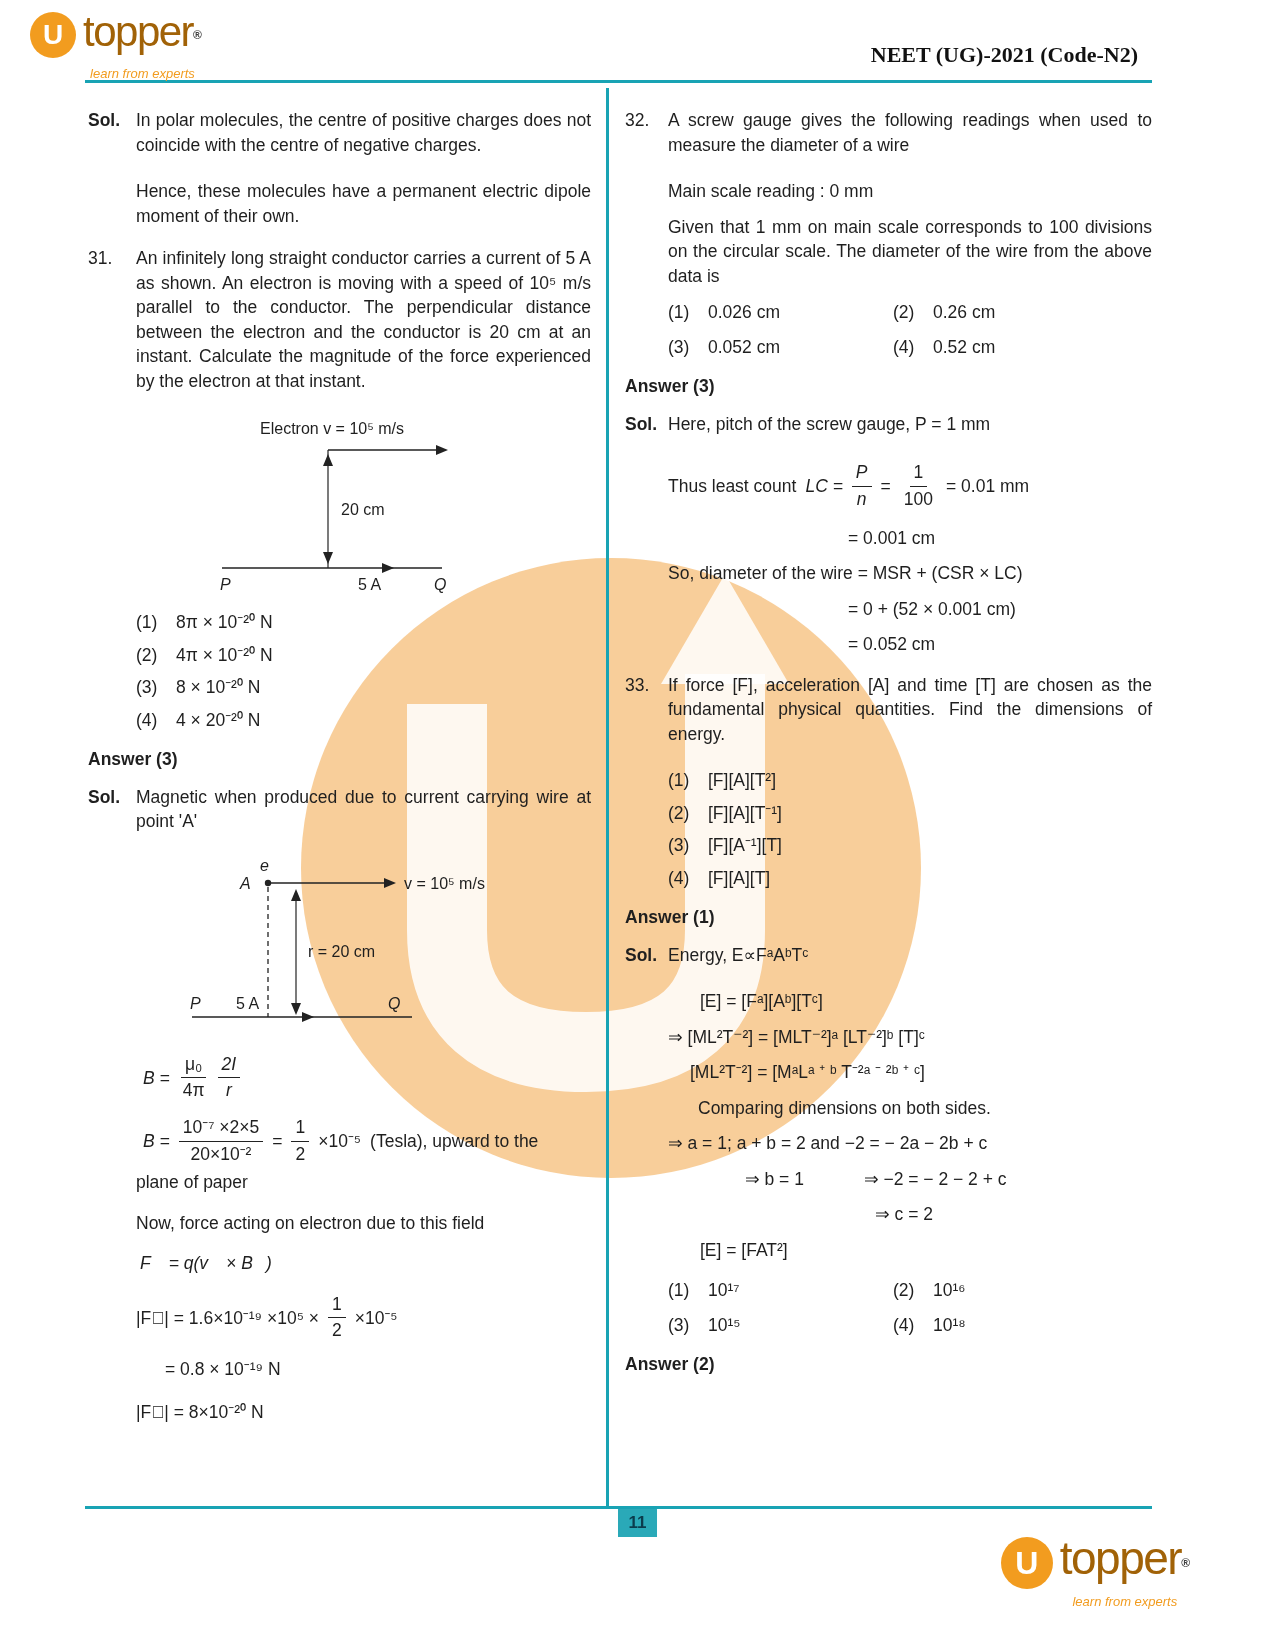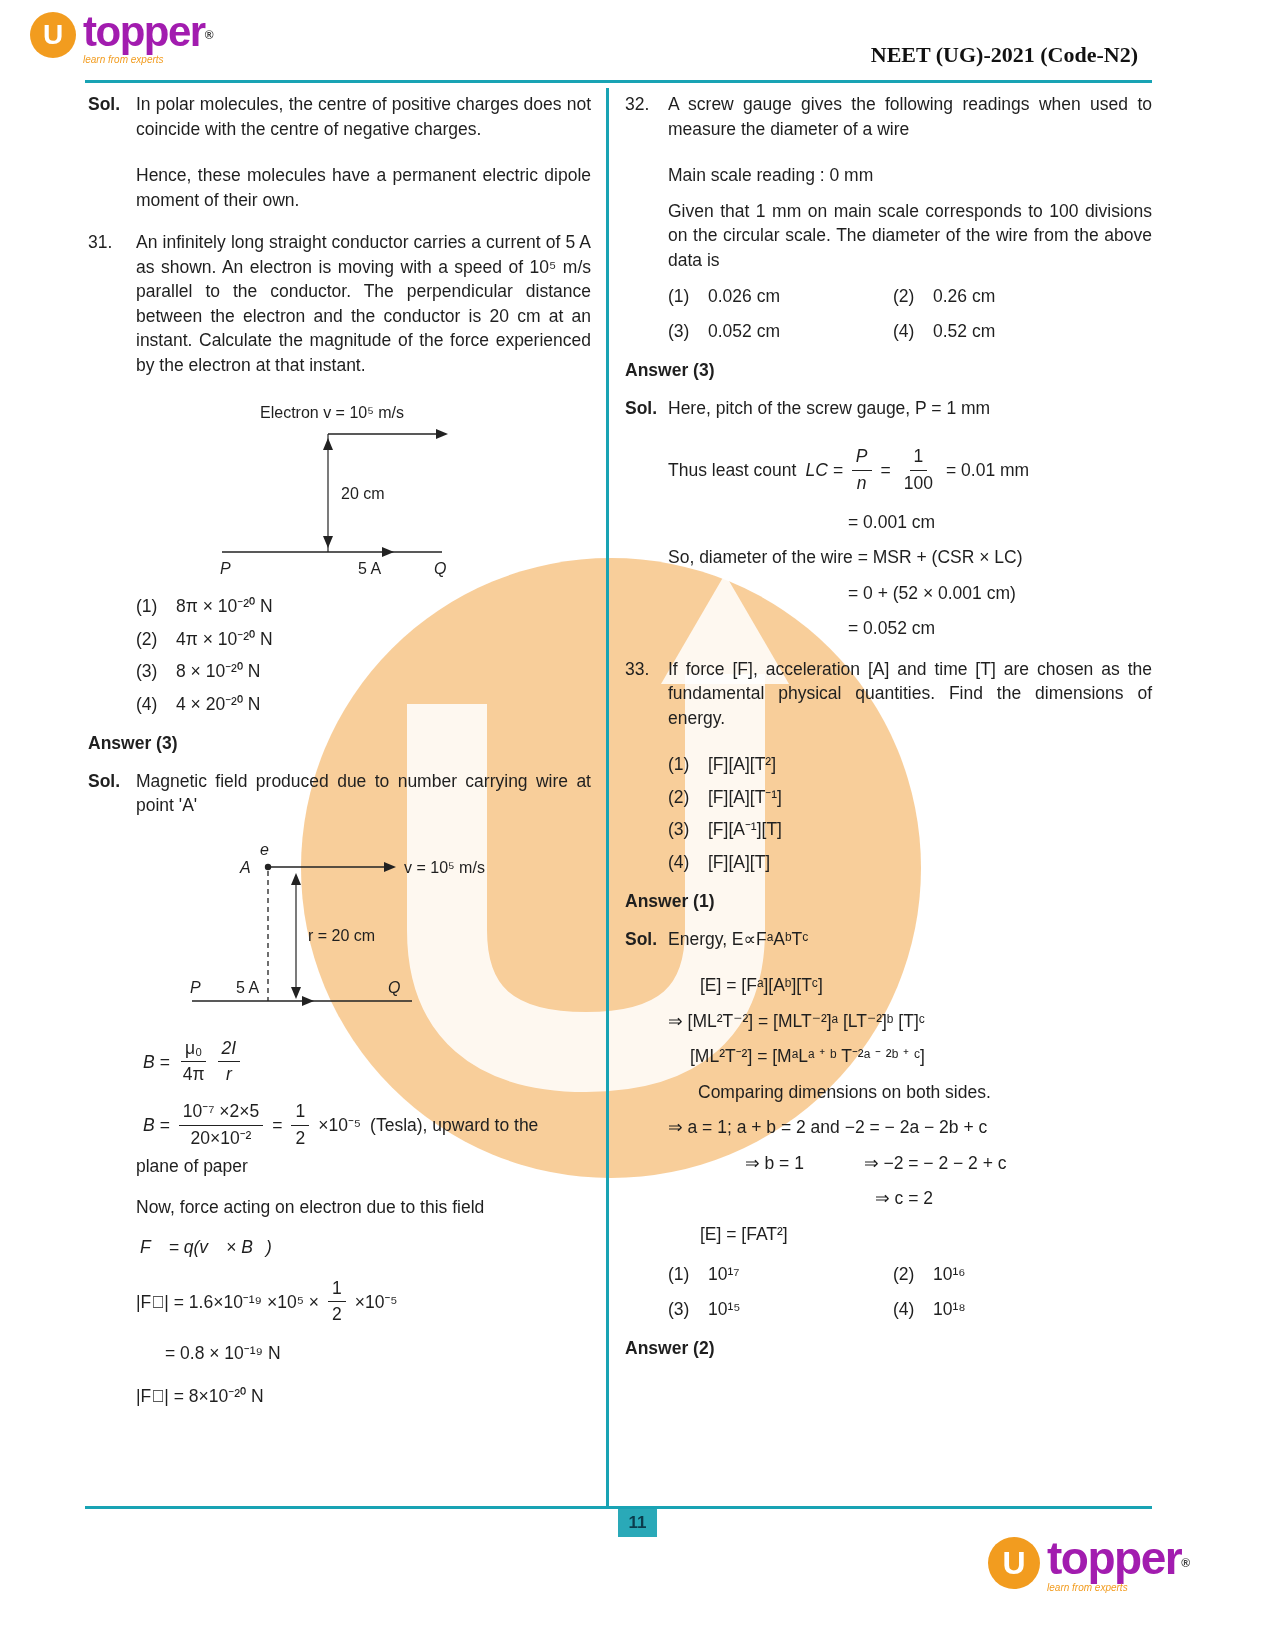--- a/index.html
+++ b/index.html
@@ -18,28 +18,28 @@
   .doc-title   { position:absolute; right:137px; top:40px; font-family:"Liberation Serif", serif;
                  font-weight:bold; font-size:22px; color:#111; z-index:2; }
   
   .logo { display:flex; align-items:flex-start; gap:7px; z-index:2; }
   .logo-top    { position:absolute; left:30px; top:12px; }
   .logo-bottom { position:absolute; right:85px; top:1537px; }
   .logo-circle { width:46px; height:46px; border-radius:50%; background:#f29c1f; color:#fff;
                  display:flex; align-items:center; justify-content:center;
                  font-weight:bold; font-size:28px; flex:0 0 auto; }
   .logo-bottom .logo-circle { width:52px; height:52px; font-size:32px; }
-  .logo-name { font-size:42px; font-weight:bold; color:#a21caf; line-height:0.95; letter-spacing:-1.5px; }
+  .logo-name { font-size:42px; font-weight:normal; color:#a16207; line-height:0.95; letter-spacing:-1.5px; }
   .logo-bottom .logo-name { font-size:46px; }
   .logo-reg { font-size:12px; vertical-align:super; color:#3d3d3d; font-weight:bold; }
-  .logo-tagline { color:#f29c1f; font-size:10px; font-style:italic; text-align:left; margin-top:0; }
+  .logo-tagline { color:#f29c1f; font-size:13px; font-style:italic; text-align:center; margin-top:12px; }
   
   .watermark { position:absolute; left:295px; top:552px; z-index:0; }
   
-  .col { position:absolute; top:92px; z-index:2; }
+  .col { position:absolute; top:108px; z-index:2; }
   .col-left  { left:88px;  width:503px; }
   .col-right { left:625px; width:527px; }
   p { margin:0 0 11px 0; }
   .para { text-align:justify; }
   .hang { display:flex; margin-bottom:11px; }
   .hang .lbl  { flex:0 0 48px; font-weight:bold; }
   .hang .qnum { flex:0 0 48px; }
   .col-right .hang .lbl, .col-right .hang .qnum { flex-basis:43px; }
   .hang .body { flex:1; }
   
@@ -144,21 +144,21 @@
     <div class="opt ml48">
       <span class="onum">(4)</span>
       <span class="otext">4 × 20⁻²⁰ N</span>
     </div>
 
     <div class="answer">Answer (3)</div>
 
     <div class="hang">
       <div class="lbl">Sol.</div>
       <div class="body">
-        <p class="para">Magnetic field produced due to number carrying wire at point 'A'</p>
+        <p class="para">Magnetic when produced due to current carrying wire at point 'A'</p>
       </div>
     </div>
 
     <svg class="diag diag2" width="362" height="180" viewBox="0 0 362 180">
       <text x="60" y="30" class="sit">A</text>
       <text x="80" y="12" class="sit">e</text>
       <circle cx="88" cy="24" r="3.2" fill="#222"></circle>
       <line x1="90" y1="24" x2="206" y2="24"></line>
       <polygon points="216,24 204,19 204,29"></polygon>
       <text x="224" y="30">v = 10⁵ m/s</text>

